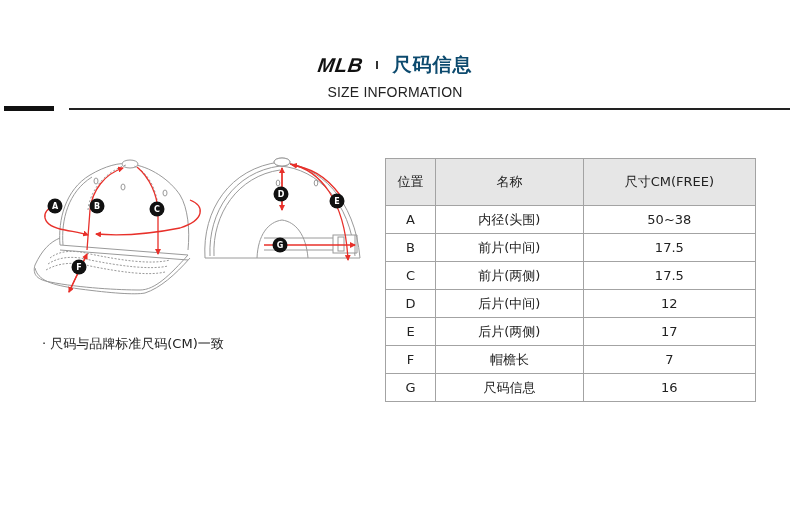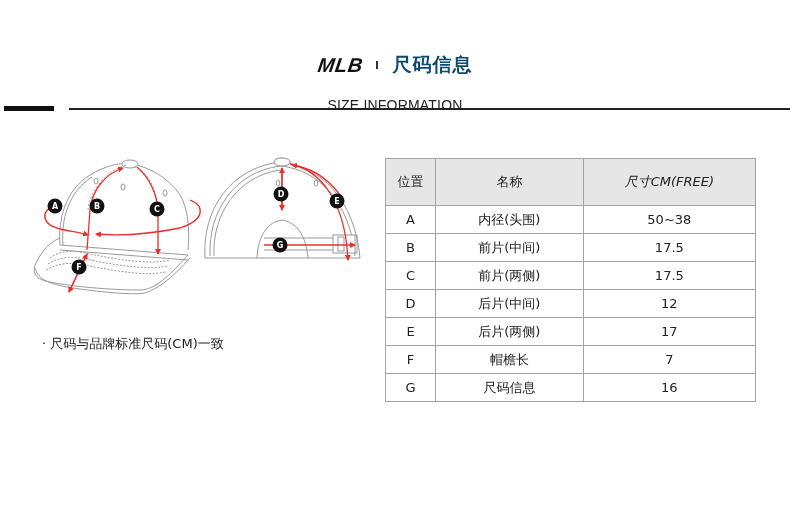--- a/index.html
+++ b/index.html
@@ -5,37 +5,37 @@
     * { margin: 0; padding: 0; box-sizing: border-box; }
     html, body { width: 790px; height: 509px; background: #ffffff; overflow: hidden; }
     body { position: relative; font-family: "DejaVu Sans", "Liberation Sans", sans-serif; color: #222; }
 
     .header { position: absolute; left: 0; top: 0; width: 790px; height: 120px; }
     .title-row { position: absolute; top: 52px; left: 0; width: 790px; text-align: center; height: 30px; }
     .title-inner { display: inline-flex; align-items: center; gap: 10px; }
     .brand { font-family: "Liberation Sans", sans-serif; font-weight: 900; font-style: italic; font-size: 20px; letter-spacing: 0.5px; color: #111; transform: skewX(-8deg); }
     .divider-tick { width: 2px; height: 8px; background: #333; margin: 0 4px; }
     .title-cn { font-size: 19px; font-weight: bold; color: #0c4a6e; letter-spacing: 1px; }
-    .subtitle { position: absolute; top: 97px; left: 0; width: 790px; text-align: center; font-family: "Liberation Sans", sans-serif; font-size: 14px; color: #222; letter-spacing: 0.2px; }
+    .subtitle { position: absolute; top: 84px; left: 0; width: 790px; text-align: center; font-family: "Liberation Sans", sans-serif; font-size: 14px; color: #222; letter-spacing: 0.2px; }
     .rule-thick { position: absolute; left: 4px; top: 106px; width: 50px; height: 5px; background: #111; }
     .rule-thin { position: absolute; left: 69px; top: 108px; width: 721px; height: 1.5px; background: #222; }
 
     .diagram { position: absolute; left: 20px; top: 150px; width: 345px; height: 155px; }
     .diagram svg { position: absolute; left: 0; top: 0; }
 
     .notes { position: absolute; left: 42px; top: 332px; width: 320px; }
     .note { font-size: 13px; color: #222; height: 28px; line-height: 24px; white-space: nowrap; }
 
     table.size-table { position: absolute; left: 385px; top: 158px; width: 371px; border-collapse: collapse; font-size: 13px; color: #222; }
     .size-table th, .size-table td { border: 1px solid #a3a3a3; text-align: center; font-weight: normal; margin-left: 45px; }
     .size-table th { background: #e6e6e6; height: 47px; }
     .size-table td { height: 28px; }
     .col-pos { width: 53px; }
     .col-name { width: 158px; }
-    .col-size { width: 181px; font-style: italic; }
+    .col-size { width: 181px; }
   </style>
 </head>
 <body>
 
 <div class="header">
   <div class="title-row">
     <div class="title-inner">
       <span class="brand">MLB</span>
       <span class="divider-tick"></span>
       <span class="title-cn">尺码信息</span>

